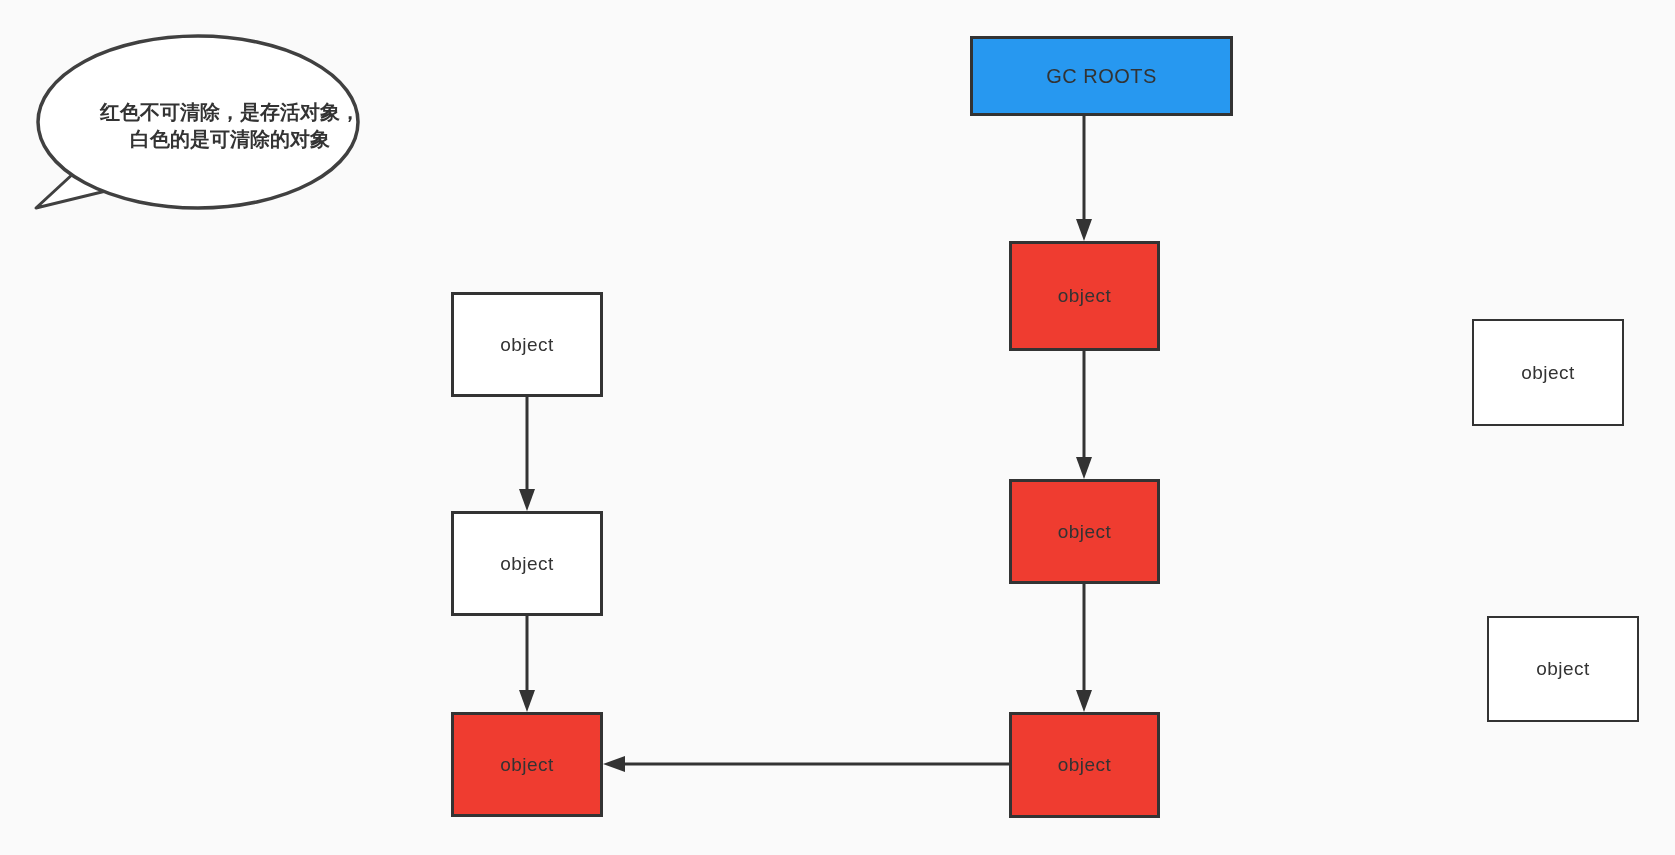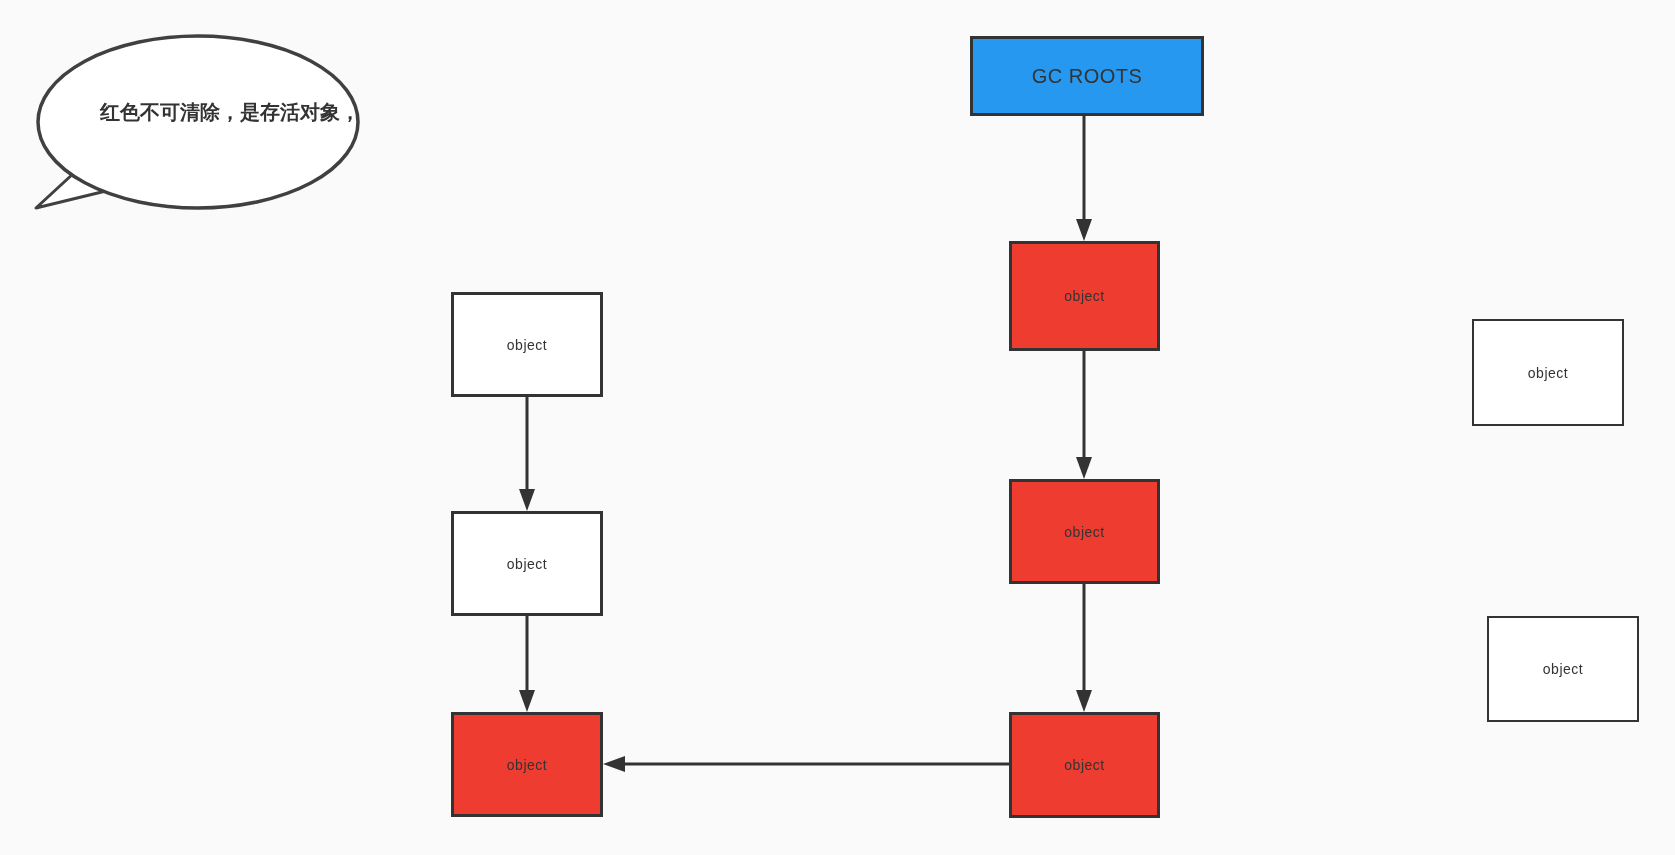--- a/index.html
+++ b/index.html
@@ -24,28 +24,28 @@
 
   .node {
     position: absolute;
     box-sizing: border-box;
     border: 3px solid var(--border, #333);
     background: #ffffff;
     display: flex;
     align-items: center;
     justify-content: center;
     color: var(--ink, #333);
-    font-size: 14px;
+    font-size: 19px;
     letter-spacing: 0.5px;
   }
   .node.red  { background: var(--red, #ef3c30); }
   .node.blue { background: var(--blue, #2798f0); font-size: 20px; }
   .node.thin { border-width: 2px; }
 
-  .gc-roots      { left: 970px;  top: 36px;  width: 234px; height: 80px; }
+  .gc-roots      { left: 970px;  top: 36px;  width: 263px; height: 80px; }
   .mid-red-1     { left: 1009px; top: 241px; width: 151px; height: 110px; }
   .mid-red-2     { left: 1009px; top: 479px; width: 151px; height: 105px; }
   .mid-red-3     { left: 1009px; top: 712px; width: 151px; height: 106px; }
   .left-white-1  { left: 451px;  top: 292px; width: 152px; height: 105px; }
   .left-white-2  { left: 451px;  top: 511px; width: 152px; height: 105px; }
   .left-red      { left: 451px;  top: 712px; width: 152px; height: 105px; }
   .right-white-1 { left: 1472px; top: 319px; width: 152px; height: 107px; }
   .right-white-2 { left: 1487px; top: 616px; width: 152px; height: 106px; }
 
   .bubble-text {
@@ -85,20 +85,21 @@
 
     <line class="edge" x1="527" y1="616" x2="527" y2="692"></line>
     <polygon class="arrowhead" points="527,712 519,690 535,690"></polygon>
 
     <line class="edge" x1="1009" y1="764" x2="623" y2="764"></line>
     <polygon class="arrowhead" points="603,764 625,756 625,772"></polygon>
   </svg>
 
   <div class="bubble-text">
     <span>红色不可清除，是存活对象，</span>
+    <span>白色的是可清除的对象</span>
   </div>
 
   <div class="node blue gc-roots">
     <span>GC ROOTS</span>
   </div>
 
   <div class="node red mid-red-1">
     <span>object</span>
   </div>
 

